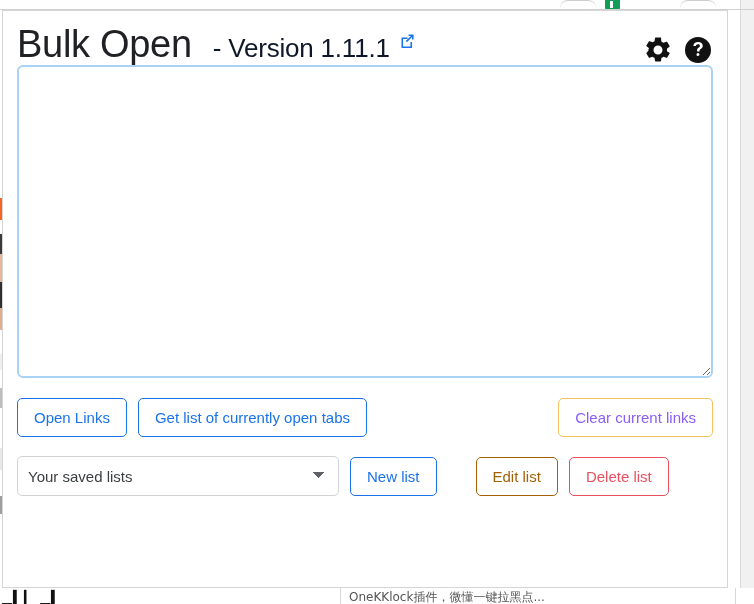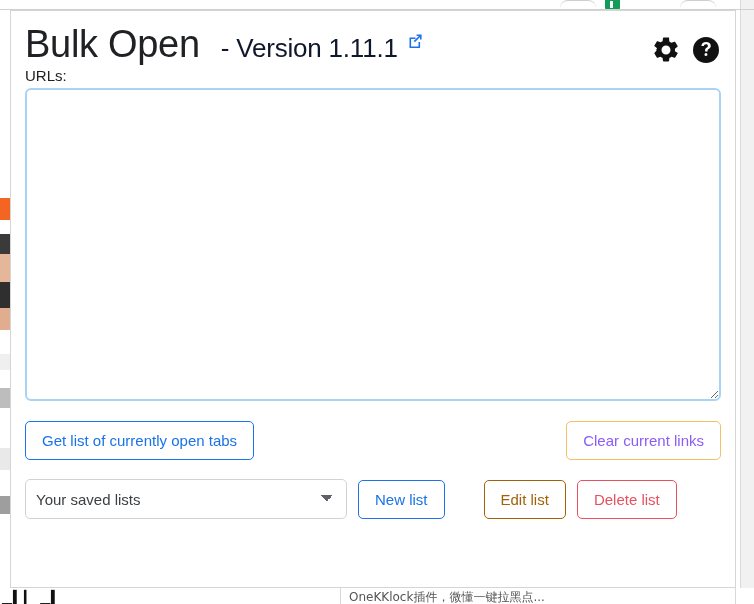--- a/index.html
+++ b/index.html
@@ -111,21 +111,21 @@
   .bg-top-line {
     position: absolute;
     left: 0; top: 9px;
     width: 754px; height: 1px;
     background: #d0d0d0;
   }
 
   
   #popup {
     position: absolute;
-    left: 10px;
+    left: 2px;
     top: 10px;
     width: 726px;
     height: 578px;
     background: #ffffff;
     border: 1px solid #d5d5d5;
     box-sizing: border-box;
     overflow: hidden;
   }
 
   
@@ -320,27 +320,27 @@
         </button>
         <button class="icon-btn" aria-label="Help">
           <svg width="30" height="30" viewBox="0 0 24 24">
             <circle cx="12" cy="12" r="10.4" fill="#111111"></circle>
             <path fill="#ffffff" d="M12.02 5.6c-2.1 0-3.6 1.27-3.74 3.2h2.02c.1-.92.72-1.48 1.66-1.48.96 0 1.62.56 1.62 1.36 0 .64-.3 1-1.12 1.58-.9.62-1.26 1.22-1.2 2.3l.1.68h1.9v-.56c0-.74.28-1.1 1.14-1.7.94-.66 1.4-1.4 1.4-2.44 0-1.7-1.44-2.94-3.78-2.94zm-.04 8.7a1.2 1.2 0 1 0 0 2.4 1.2 1.2 0 0 0 0-2.4z"></path>
           </svg>
         </button>
       </div>
     </div>
 
-    <div class="urls-label">URLs:</div>
 
     <div class="textarea-wrap">
       <textarea class="urls-box" spellcheck="false" placeholder="" style=""></textarea>
     </div>
 
     <div class="row row-actions">
+      <button class="btn btn-blue">Open Links</button>
       <button class="btn btn-blue">Get list of currently open tabs</button>
       <span class="spacer"></span>
       <button class="btn btn-amber">Clear current links</button>
     </div>
 
     <div class="row row-lists">
       <select class="saved-lists">
         <option>Your saved lists</option>
       </select>
       <button class="btn btn-blue">New list</button>

